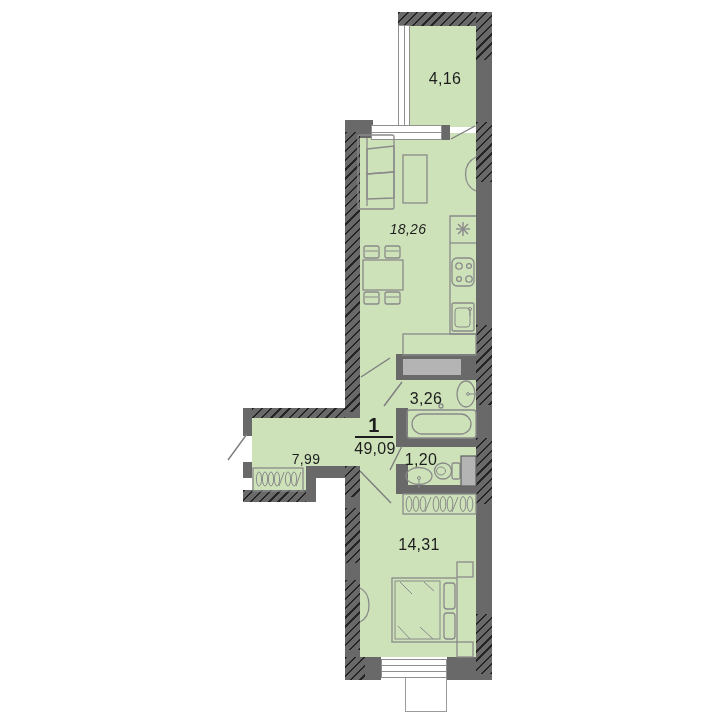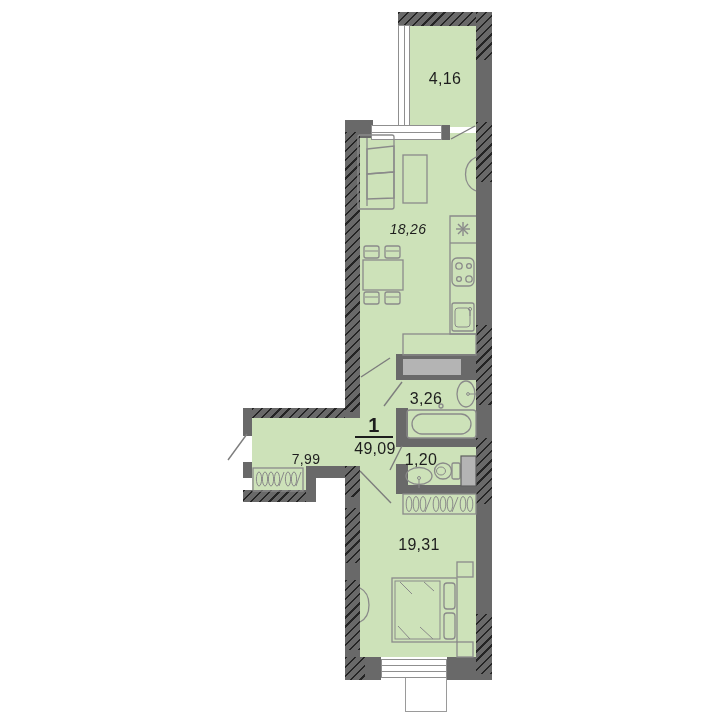--- a/index.html
+++ b/index.html
@@ -225,19 +225,19 @@
     <g>
       <path class="f" d="M360,588 C372,594 372,616 360,622"></path>
     </g>
   </svg>
 
   <div class="lbl" style="left:445px;top:79px;">4,16</div>
   <div class="lbl lbl-lg" style="left:408px;top:229px;font-style:italic;">18,26</div>
   <div class="lbl" style="left:426px;top:399px;">3,26</div>
   <div class="lbl lbl-lg" style="left:306px;top:443px;margin-top:16px;">7,99</div>
   <div class="lbl" style="left:421px;top:460px;">1,20</div>
-  <div class="lbl" style="left:419px;top:545px;">19,31</div>
+  <div class="lbl" style="left:419px;top:545px;">14,31</div>
 
   <div class="lbl title-num" style="left:374px;top:425px;">1</div>
   <div class="abs" style="left:355px;top:436px;width:38px;height:2px;background:var(--text);"></div>
   <div class="lbl title-area" style="left:375px;top:449px;">49,09</div>
 
 </div>
 
 </body></html>

